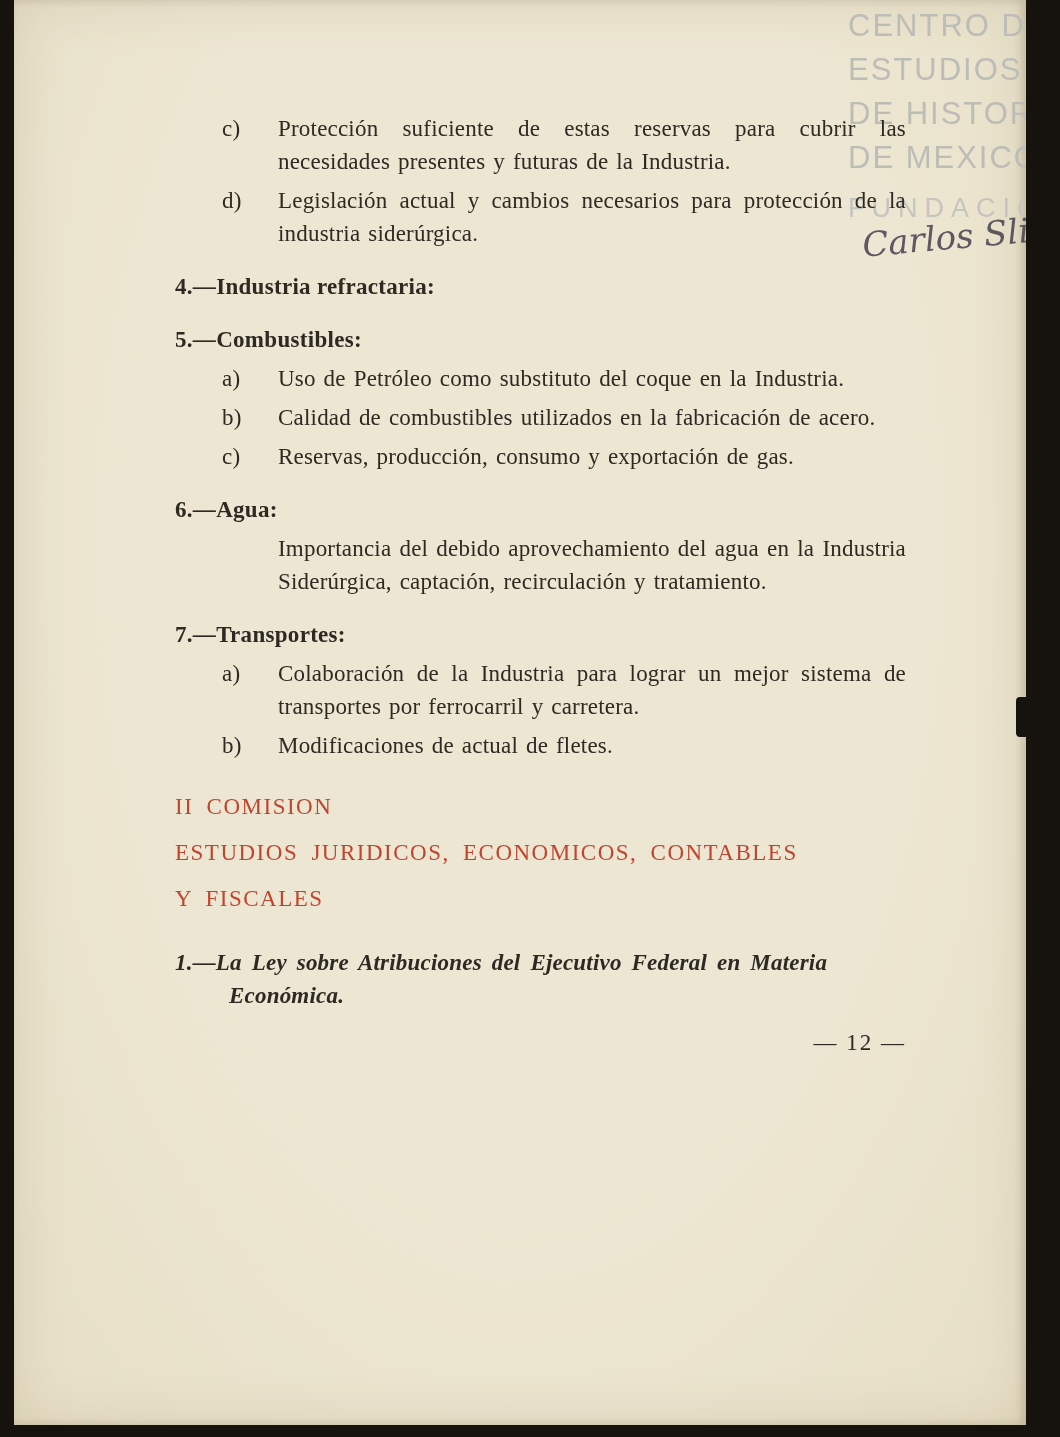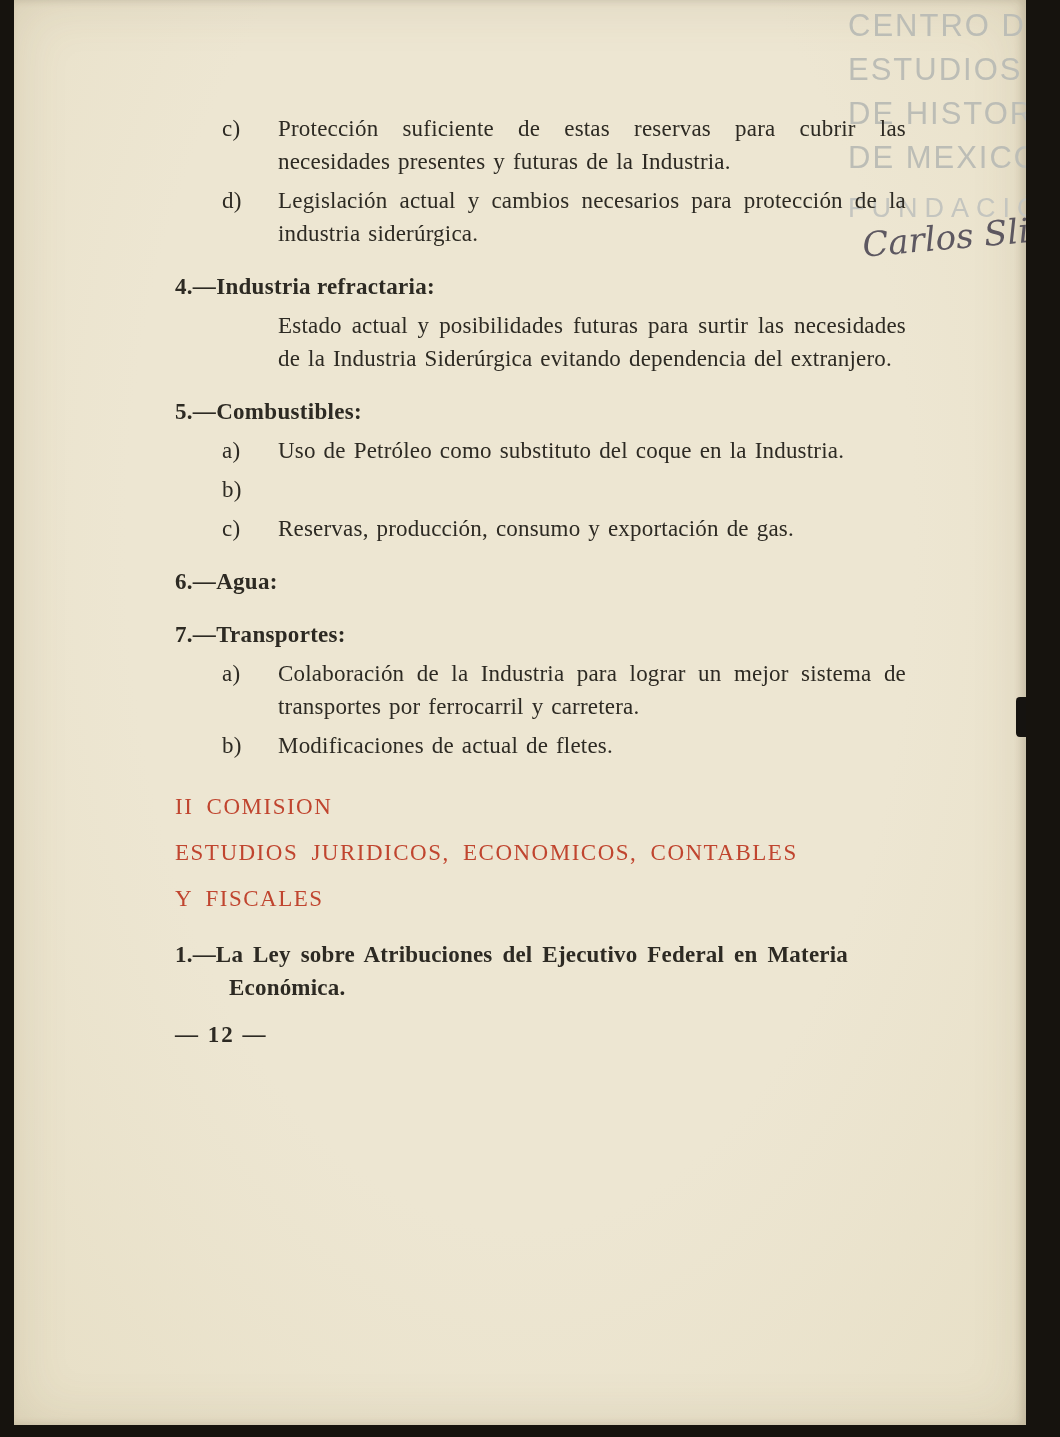--- a/index.html
+++ b/index.html
@@ -102,34 +102,34 @@
     margin-top: 22px;
     text-align: left;
     color: #c0452f;
     line-height: 46px;
     font-size: 23px;
     letter-spacing: 1.5px;
     word-spacing: 6px;
   }
 
   .law-item {
-    margin-top: 16px;
+    margin-top: 24px;
     font-weight: bold;
     padding-left: 54px;
     text-indent: -54px;
     max-width: 760px;
     word-spacing: 4px;
     letter-spacing: 0.2px;
+    font-style: italic;
   }
 
   .page-number {
     margin-top: 14px;
-    text-align: left;
+    text-align: right;
     letter-spacing: 2px;
-    font-weight: bold;
   }
 </style>
 </head>
 <body>
 
 <div class="stage">
   <div class="page">
 
     <div class="watermark">
       <div class="wm-line">CENTRO DE</div>
@@ -146,36 +146,37 @@
       <div class="item">
         <span class="item-label">c)</span>
         <span class="item-text">Protección suficiente de estas reservas para cubrir las necesidades presentes y futuras de la Industria.</span>
       </div>
       <div class="item">
         <span class="item-label">d)</span>
         <span class="item-text">Legislación actual y cambios necesarios para protección de la industria siderúrgica.</span>
       </div>
 
       <div class="section-heading">4.—Industria refractaria:</div>
-      <div class="para">Estado actual y posibilidades futuras para surtir las necesidades de la Industria Siderúrgica evitando dependencia del extranjero.</div>
 
       <div class="section-heading">5.—Combustibles:</div>
       <div class="item">
         <span class="item-label">a)</span>
         <span class="item-text">Uso de Petróleo como substituto del coque en la Industria.</span>
       </div>
       <div class="item">
         <span class="item-label">b)</span>
+        <span class="item-text">Calidad de combustibles utilizados en la fabricación de acero.</span>
       </div>
       <div class="item">
         <span class="item-label">c)</span>
         <span class="item-text">Reservas, producción, consumo y exportación de gas.</span>
       </div>
 
       <div class="section-heading">6.—Agua:</div>
+      <div class="para">Importancia del debido aprovechamiento del agua en la Industria Siderúrgica, captación, recirculación y tratamiento.</div>
 
       <div class="section-heading">7.—Transportes:</div>
       <div class="item">
         <span class="item-label">a)</span>
         <span class="item-text">Colaboración de la Industria para lograr un mejor sistema de transportes por ferrocarril y carretera.</span>
       </div>
       <div class="item">
         <span class="item-label">b)</span>
         <span class="item-text">Modificaciones de actual de fletes.</span>
       </div>

